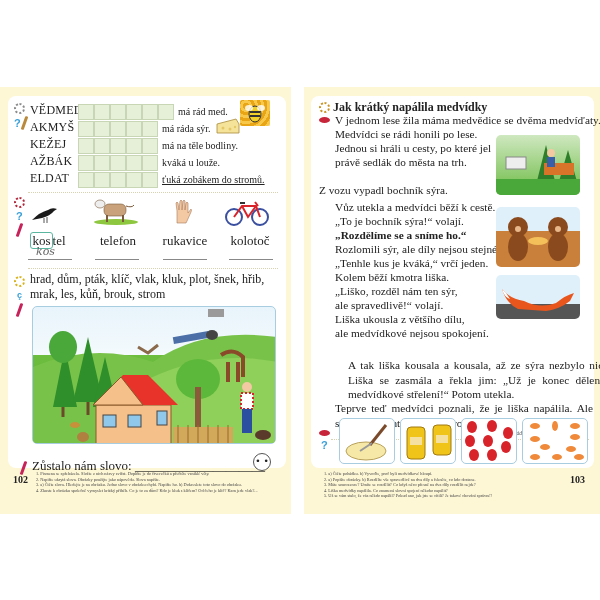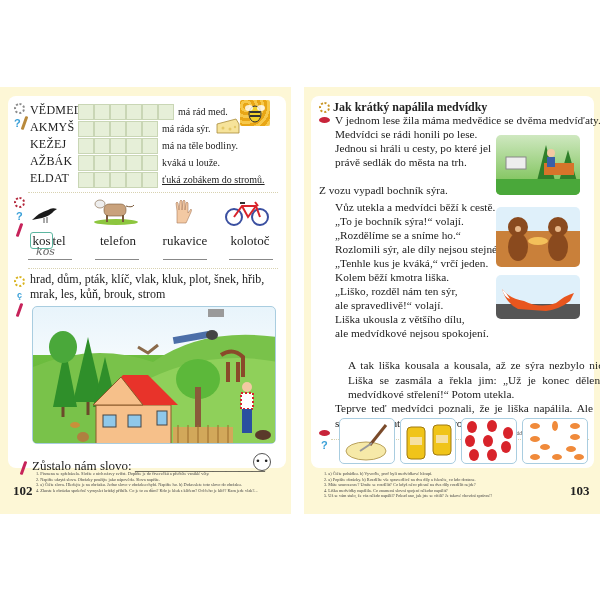--- a/index.html
+++ b/index.html
@@ -33,21 +33,21 @@
   .pic-line { position: absolute; height: 1px; background: #888; width: 44px; }
   .kos-box { border: 1px solid #5bb6a0; border-radius: 3px; padding: 0 1px; }
 
   .words-text { position: absolute; left: 22px; top: 189px; width: 260px; font-size: 12px; line-height: 15px; }
 
   .scene { position: absolute; left: 32px; top: 219px; width: 244px; height: 138px; border: 1px solid #a9cde0; border-radius: 5px; overflow: hidden; background: linear-gradient(#e8f4fb 0%, #f4fafd 35%, #6dbe3f 35%, #5aa832 100%); }
 
   .bottom-sentence { position: absolute; left: 32px; top: 365px; font-size: 13px; }
   .smiley { position: absolute; left: 253px; top: 362px; width: 18px; height: 18px; border-radius: 50%; border: 1px solid #555; background: #fff; font-size: 9px; text-align: center; line-height: 15px; font-family: "DejaVu Sans", sans-serif; }
 
-  .page-num { position: absolute; font-weight: bold; font-size: 13px; font-family: "Liberation Serif", serif; margin-top: 9px; }
+  .page-num { position: absolute; font-weight: bold; font-size: 10px; font-family: "Liberation Serif", serif; }
   .footnotes { position: absolute; font-size: 4.3px; line-height: 5.6px; color: #444; font-family: "Liberation Serif", serif; }
 
   
   .story-title { position: absolute; left: 22px; top: 14px; font-weight: bold; font-size: 12px; }
   .story-line { position: absolute; left: 22px; font-size: 11.3px; line-height: 13.5px; white-space: nowrap; }
   .story-para { position: absolute; left: 22px; width: 258px; font-size: 11.3px; line-height: 14.5px; text-align: justify; }
   .credit { position: absolute; right: 8px; top: 316px; font-size: 5.5px; font-style: italic; color: #555; }
   .story-pic { position: absolute; left: 192px; width: 84px; border-radius: 5px; overflow: hidden; }
   .tile { position: absolute; top: 327px; width: 58px; height: 46px; border: 1px solid #a9cde0; border-radius: 5px; background: #fff; overflow: hidden; }
 </style>
@@ -250,21 +250,21 @@
     <span class="story-title" style="left:22px;top:4px;">Jak krátký napálila medvídky</span>
 
     <span class="story-line" style="left:24px;top:32px;">Medvídci se rádi honili po lese.</span>
     <span class="story-line" style="left:24px;top:18px;">V jednom lese žila máma medvědice se dvěma medvíďaty.</span>
     <span class="story-line" style="left:24px;top:46px;">Jednou si hráli u cesty, po které jel</span>
     <span class="story-line" style="left:24px;top:60px;">právě sedlák do města na trh.</span>
     <span class="story-line" style="left:8px;top:88px;">Z vozu vypadl bochník sýra.</span>
 
     <span class="story-line" style="left:24px;top:105px;">Vůz utekla a medvídci běží k cestě.</span>
     <span class="story-line" style="left:24px;top:119px;">„To je bochník sýra!“ volají.</span>
-    <span class="story-line" style="left:24px;top:133px;">„Rozdělíme se a sníme ho.“</span>
+    <span class="story-line" style="left:24px;top:133px;font-weight:bold;">„Rozdělíme se a sníme ho.“</span>
     <span class="story-line" style="left:24px;top:147px;">Rozlomili sýr, ale díly nejsou stejné.</span>
     <span class="story-line" style="left:24px;top:161px;">„Tenhle kus je kváká,“ vrčí jeden.</span>
     <span class="story-line" style="left:24px;top:175px;">Kolem běží kmotra liška.</span>
     <span class="story-line" style="left:24px;top:189px;">„Lišk​o, rozděl nám ten sýr,</span>
     <span class="story-line" style="left:24px;top:203px;">ale spravedlivě!“ volají.</span>
     <span class="story-line" style="left:24px;top:217px;">Liška ukousla z většího dílu,</span>
     <span class="story-line" style="left:24px;top:231px;">ale medvídkové nejsou spokojení.</span>
 
     <div class="story-para" style="left:37px;top:262px;">A tak liška kousala a kousala, až ze sýra nezbylo nic. Liška se zasmála a řekla jim: „Už je konec dělení, medvídkové střelení!“ Potom utekla.</div>
     <div class="story-para" style="left:24px;top:305px;">Teprve teď medvídci poznali, že je liška napálila. Ale sami přece chtěli, aby sýr rozdělila.</div>

